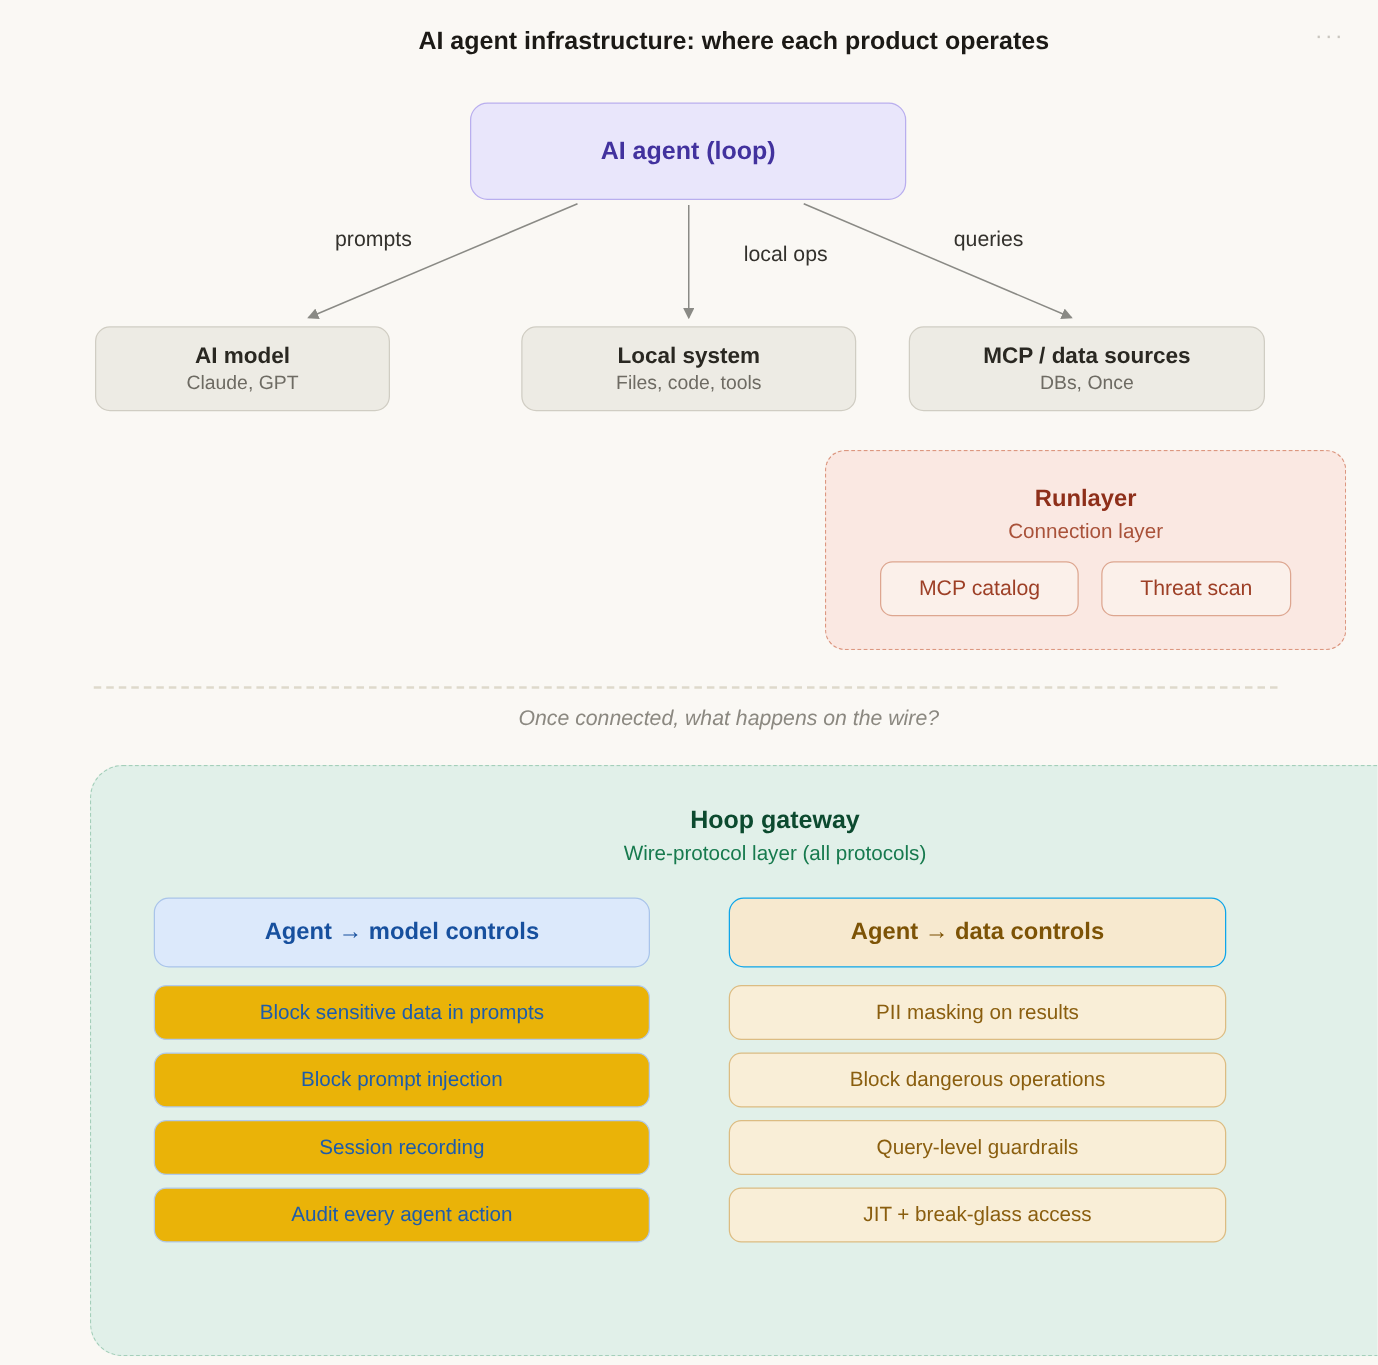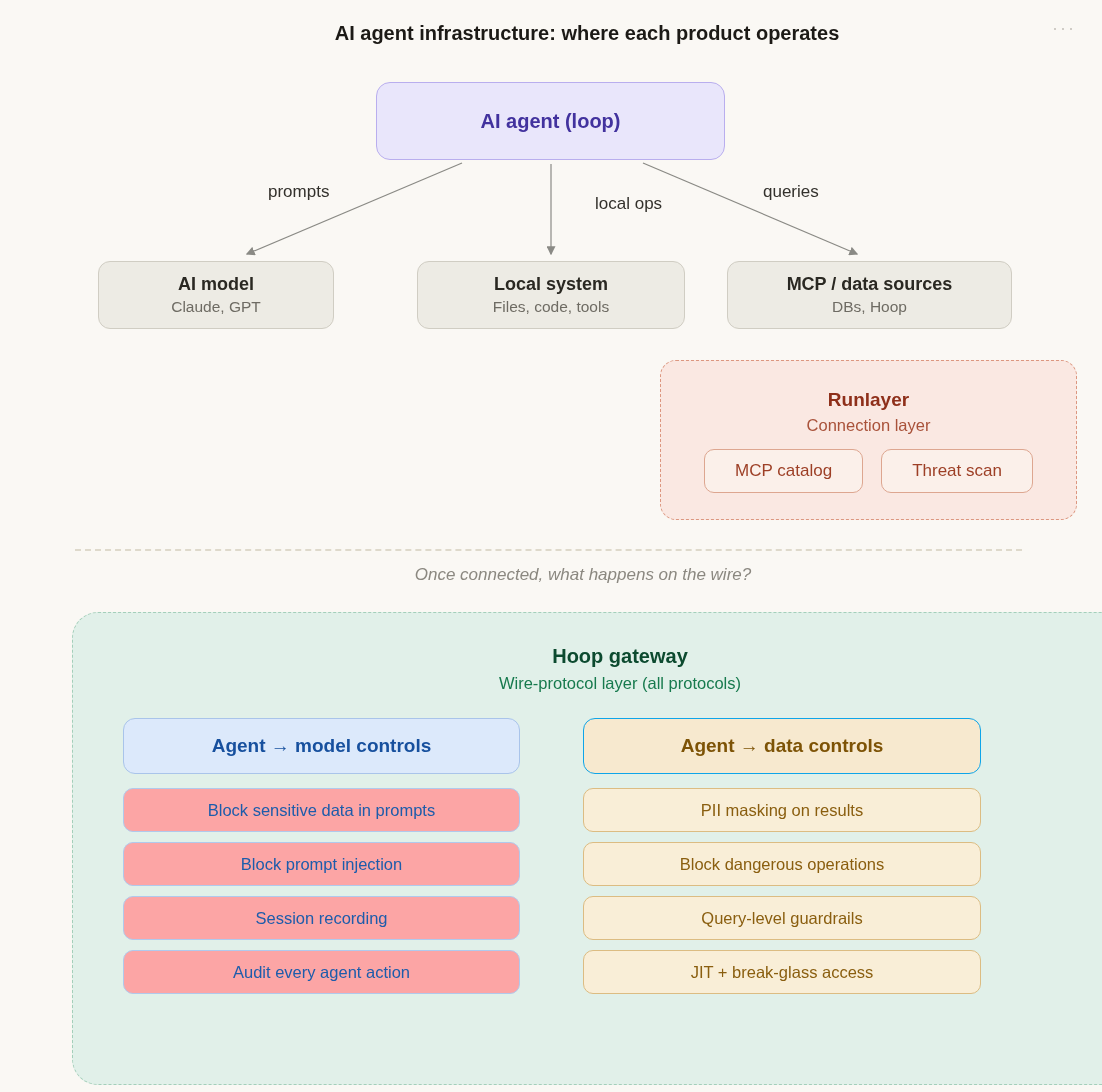--- a/index.html
+++ b/index.html
@@ -68,21 +68,21 @@
   .edge-queries  { left: 763px; top: 182px; }
   
   .gray-node {
     background: #edebe4;
     border: 1px solid #d0cdc3;
     border-radius: 12px;
     top: 261px; height: 68px;
   }
   .gray-node .title { font-size: 18px; font-weight: 600; color: #2a2822; line-height: 1.3; }
   .gray-node .subtitle { font-size: 15.5px; color: #6e6b63; line-height: 1.3; }
-  .node-ai-model     { left: 98px;  width: 236px; }
+  .node-ai-model     { left: 76px;  width: 236px; }
   .node-local-system { left: 417px; width: 268px; }
   .node-mcp          { left: 727px; width: 285px; }
   
   .runlayer {
     position: absolute;
     left: 660px; top: 360px; width: 417px; height: 160px;
     box-sizing: border-box;
     background: #fae8e2;
     border: 1.5px dashed #dc9780;
     border-radius: 16px;
@@ -160,21 +160,21 @@
   .col-row {
     box-sizing: border-box;
     height: 44px;
     border-radius: 10px;
     display: flex;
     align-items: center;
     justify-content: center;
     font-size: 16.5px;
   }
   .blue-header { background: #dce9fb; border: 1px solid #a9c4ea; color: #17509e; }
-  .blue-row    { background: #fca5a5; border: 1px solid #b0c9ec; color: #1d5cab; }
+  .blue-row    { background: #eab308; border: 1px solid #b0c9ec; color: #1d5cab; }
   .tan-header  { background: #f7e9cf; border: 1px solid #0ea5e9; color: #7d5306; }
   .tan-row     { background: #f9eed7; border: 1px solid #dcbc82; color: #8a5e0f; }
 </style>
 </head>
 <body>
 
 <div class="canvas">
 
   <div class="page-title">AI agent infrastructure: where each product operates</div>
 
@@ -202,21 +202,21 @@
   <div class="node gray-node node-ai-model">
     <span class="title">AI model</span>
     <span class="subtitle">Claude, GPT</span>
   </div>
   <div class="node gray-node node-local-system">
     <span class="title">Local system</span>
     <span class="subtitle">Files, code, tools</span>
   </div>
   <div class="node gray-node node-mcp">
     <span class="title">MCP / data sources</span>
-    <span class="subtitle">DBs, Hoop</span>
+    <span class="subtitle">DBs, Once</span>
   </div>
 
   <div class="runlayer">
     <div class="title">Runlayer</div>
     <div class="subtitle">Connection layer</div>
     <div class="chips">
       <div class="chip">MCP catalog</div>
       <div class="chip">Threat scan</div>
     </div>
   </div>

